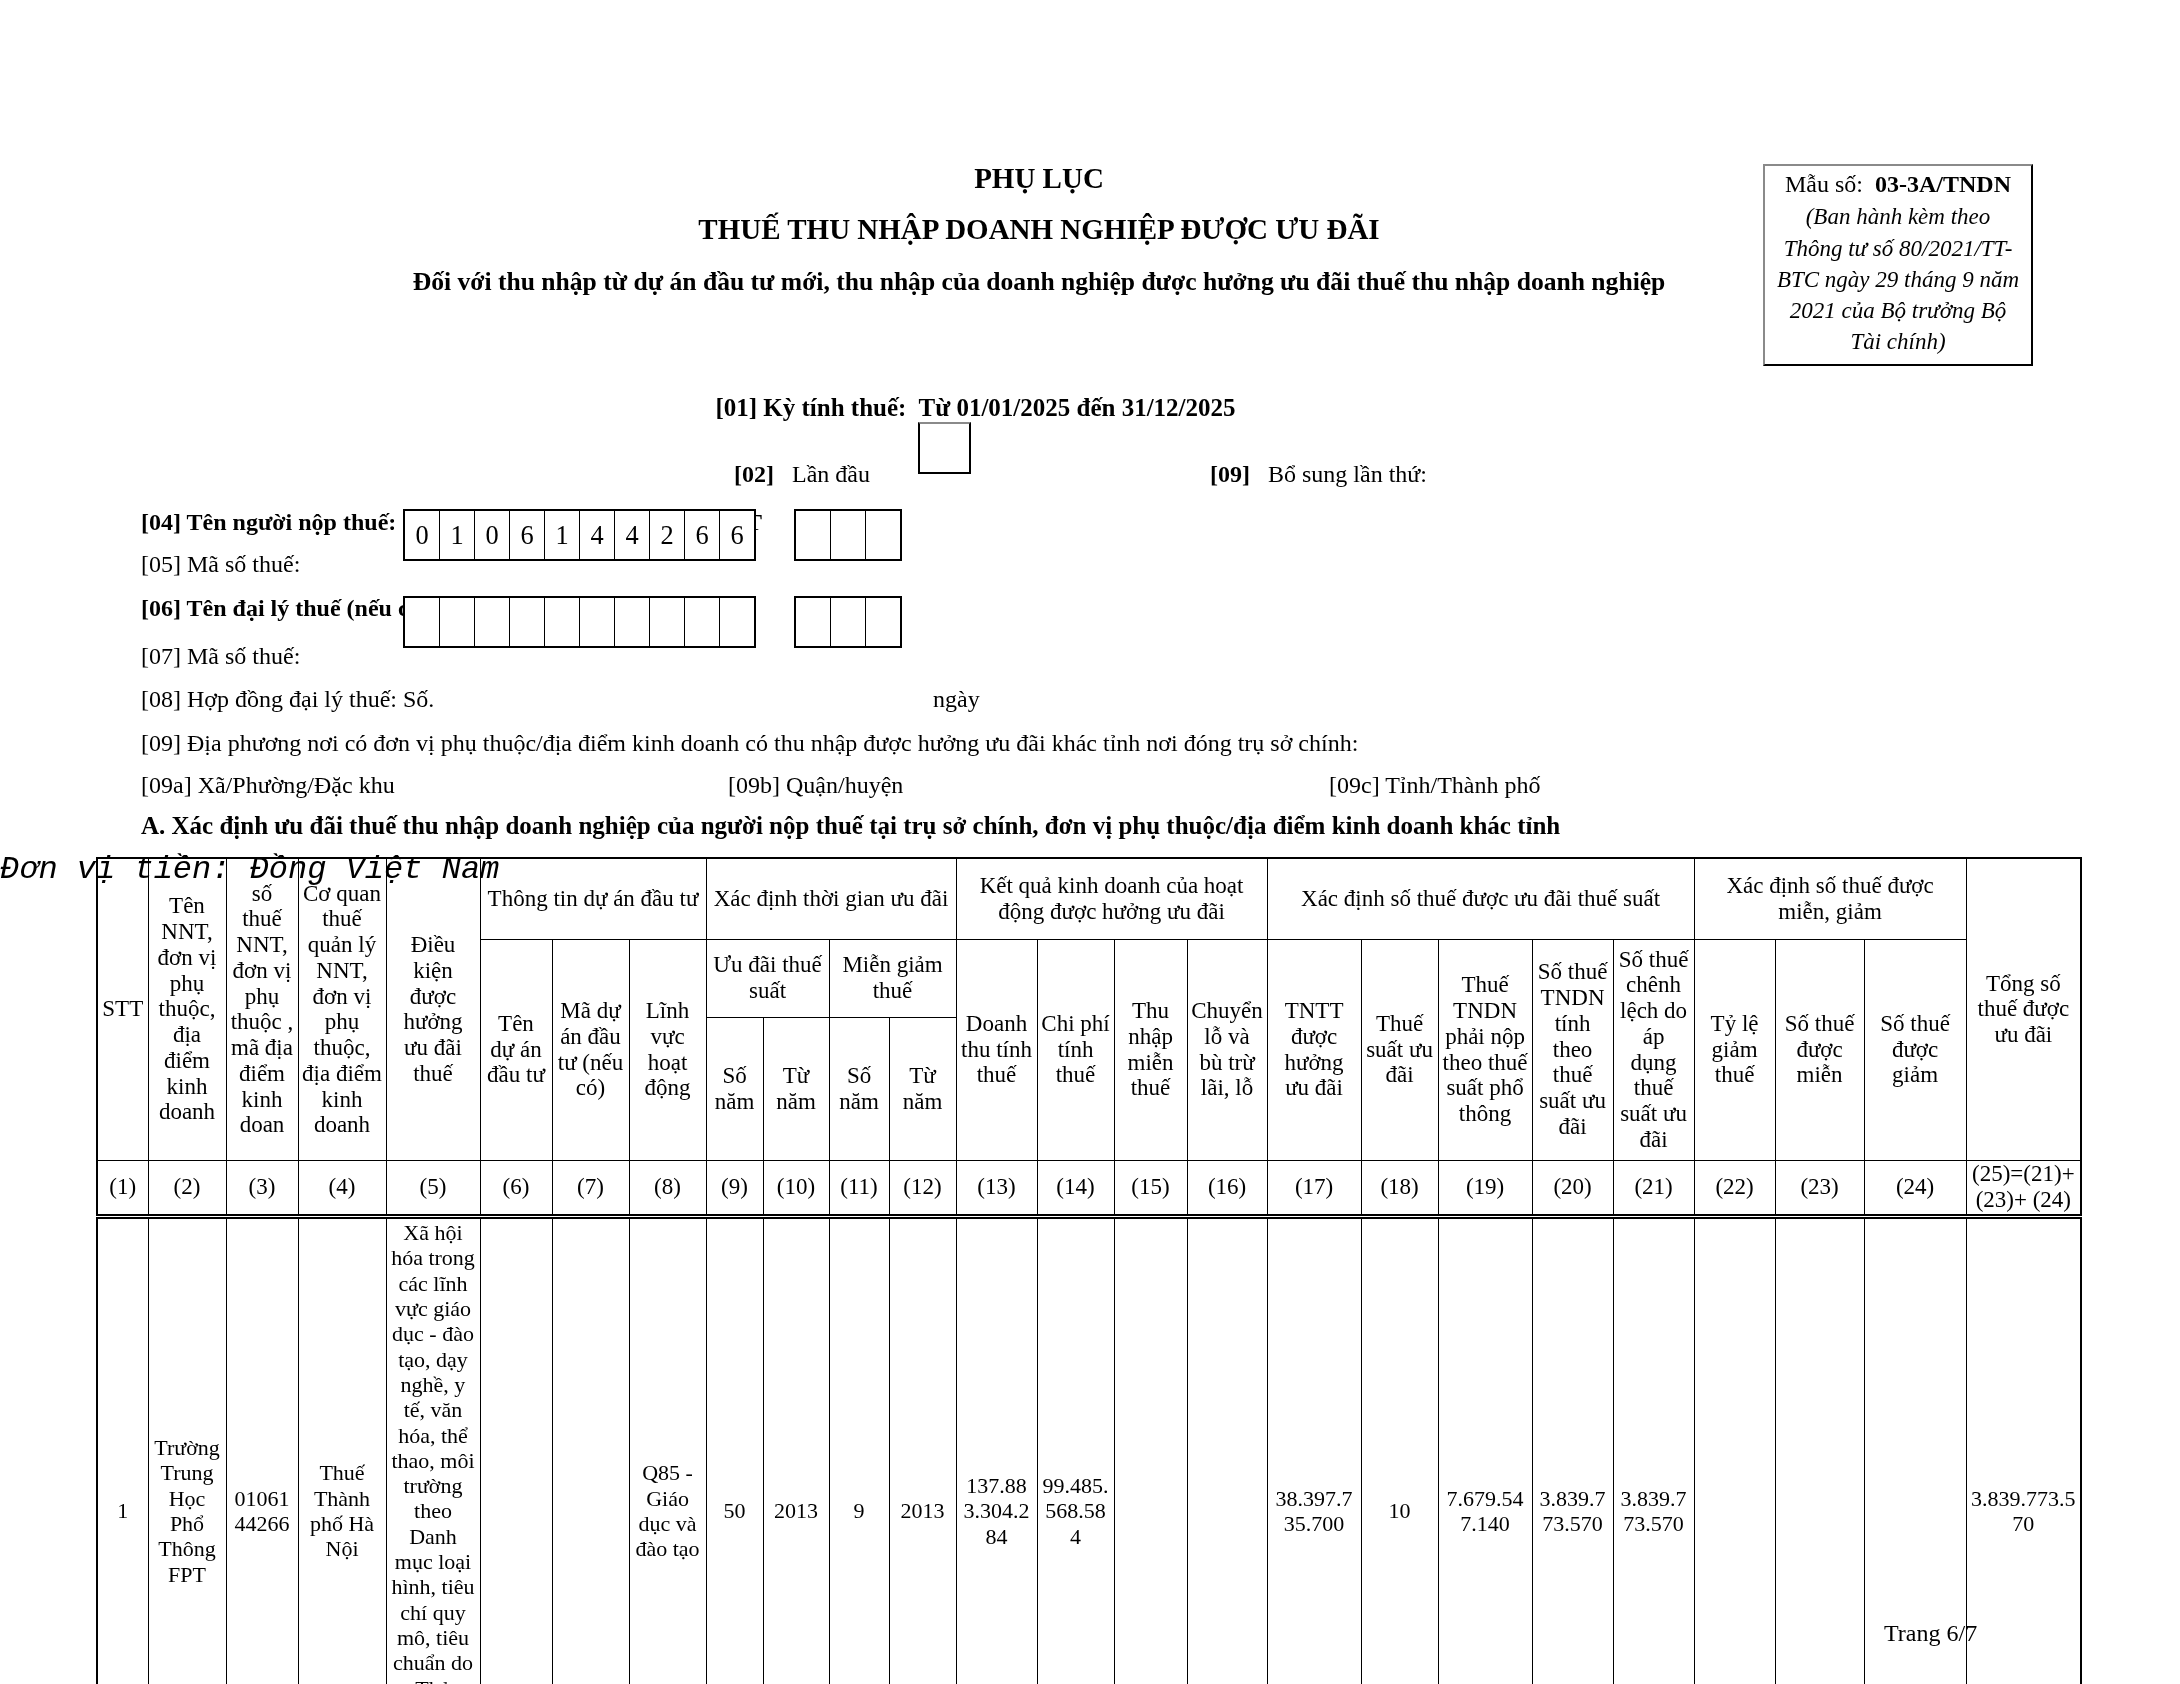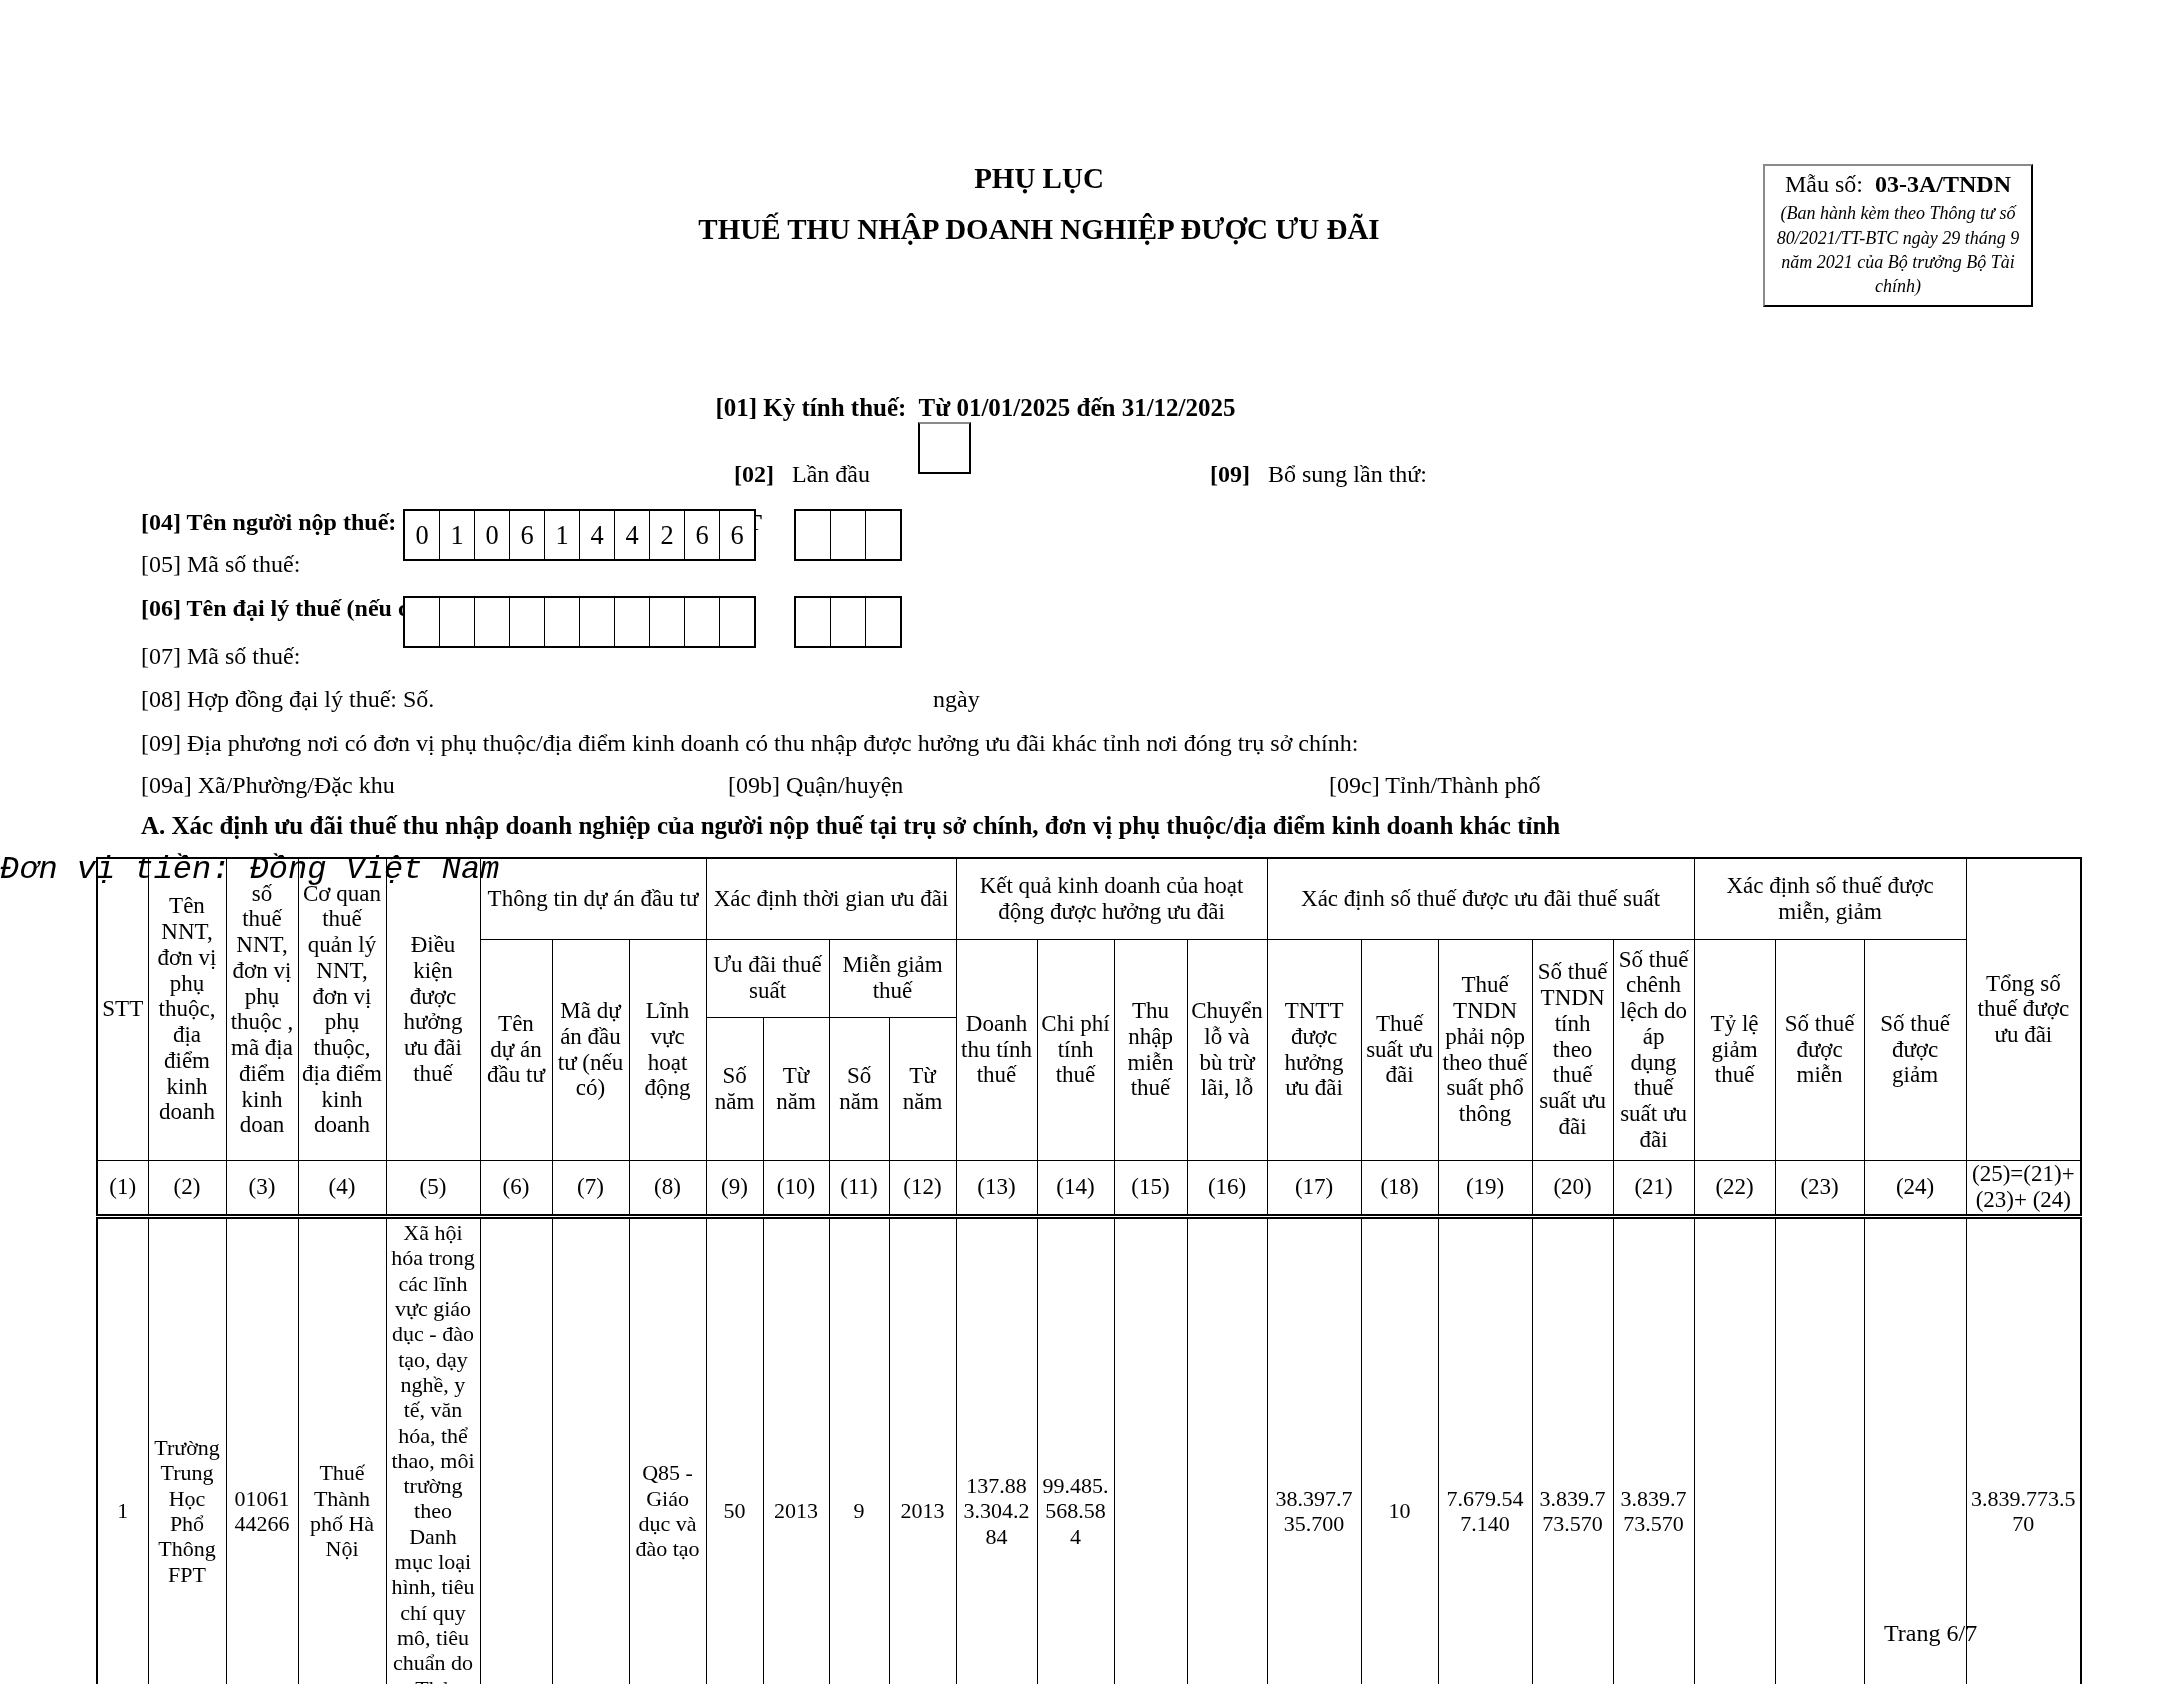--- a/index.html
+++ b/index.html
@@ -17,21 +17,21 @@
   .centered{position:absolute;left:0;width:2078px;text-align:center;}
 
   
   .muso-box{
     position:absolute;left:1763px;top:164px;width:270px;
     border:2.6px solid;border-color:#8a8a8a #000 #000 #8a8a8a;
     padding:5.1px 8.5px 6.8px 8.5px;text-align:center;box-sizing:border-box;
     background:#fff;
   }
   .muso-line{font-size:24px;}
-  .muso-note{font-size:18px;font-style:italic;line-height:1.35;margin-top:3.4px;}
+  .muso-note{font-size:23px;font-style:italic;line-height:1.35;margin-top:3.4px;}
 
   .title1{top:162px;font-size:29px;font-weight:bold;}
   .title2{top:213px;font-size:29px;font-weight:bold;}
   .subtitle{top:267px;font-size:25.6px;font-weight:bold;}
   .head-note{position:absolute;left:341px;top:317px;width:1397px;text-align:center;
     font-size:23px;font-style:italic;line-height:1.35;}
 
   .f{font-size:24px;}
   .f01{position:absolute;left:0;top:394px;width:1951px;text-align:center;font-size:25px;font-weight:bold;}
 
@@ -84,20 +84,21 @@
 
 <div class="page">
 
   <div class="muso-box">
     <div class="muso-line"><span>Mẫu số:</span>&nbsp; <span class="b">03-3A/TNDN</span></div>
     <div class="muso-note">(Ban hành kèm theo Thông tư số 80/2021/TT-BTC ngày 29 tháng 9 năm 2021 của Bộ trưởng Bộ Tài chính)</div>
   </div>
 
   <div class="centered title1">PHỤ LỤC</div>
   <div class="centered title2">THUẾ THU NHẬP DOANH NGHIỆP ĐƯỢC ƯU ĐÃI</div>
+  <div class="centered subtitle">Đối với thu nhập từ dự án đầu tư mới, thu nhập của doanh nghiệp được hưởng ưu đãi thuế thu nhập doanh nghiệp</div>
 
   <div class="f01"><span>[01] Kỳ tính thuế:</span>&nbsp; <span>Từ 01/01/2025 đến 31/12/2025</span></div>
 
   <div class="abs f" style="left:734px;top:433px;">
     <span class="b">[02]</span>&nbsp;&nbsp;
     <span>Lần đầu</span>
   </div>
   <div class="checkbox"></div>
   <div class="abs f" style="left:1210px;top:433px;">
     <span class="b">[09]</span>&nbsp;&nbsp;

